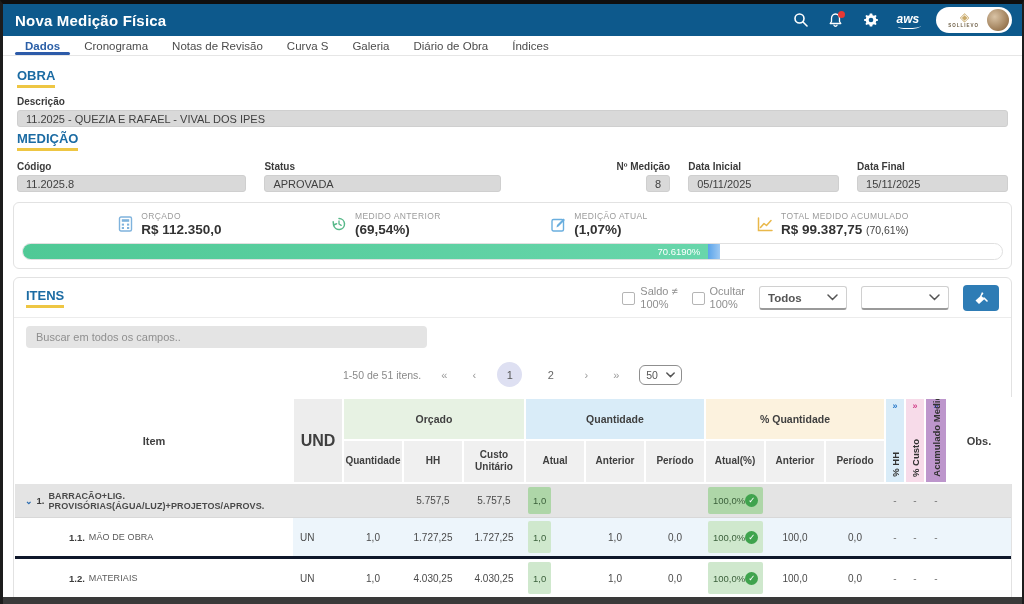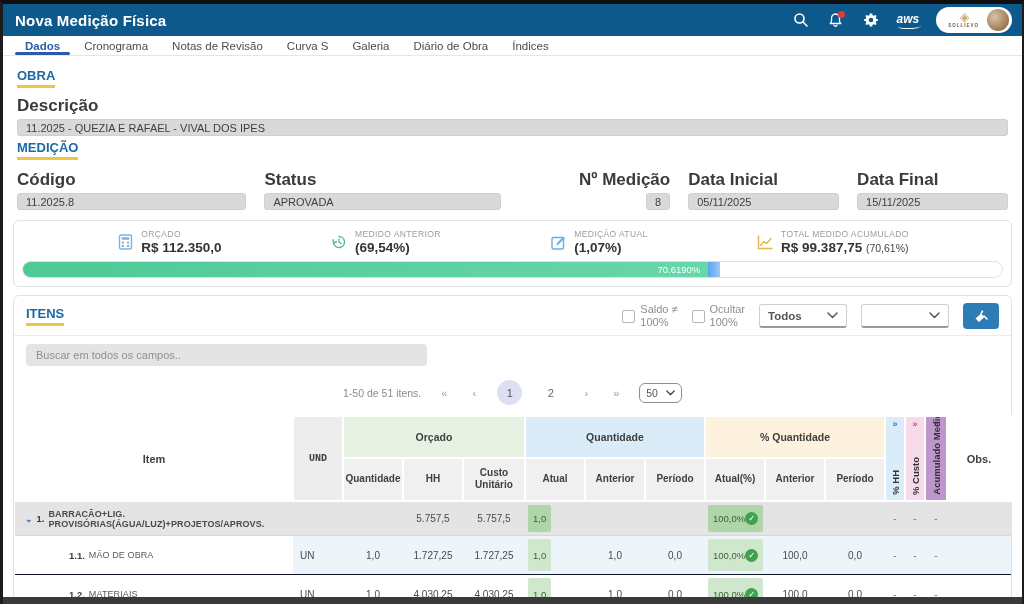--- a/index.html
+++ b/index.html
@@ -28,21 +28,21 @@
   
   .tabsbar { height:20px; background:#fff; border-bottom:1px solid #e6e6e6; display:flex; align-items:stretch; padding-left:10px; }
   .tab { display:flex; align-items:center; padding:0 12px; font-size:11.5px; color:#4c4c4c; cursor:pointer; position:relative; }
   .tab.active { color:#2b5fa7; font-weight:bold; }
   .tab.active::after { content:""; position:absolute; left:2px; right:2px; bottom:0; height:3px; background:#2d5ba9; border-radius:2px; }
 
   
   .content { padding:8px 0 0 0; }
   .section-title { display:inline-block; font-size:13px; font-weight:bold; color:#1b6ba3;
     border-bottom:3px solid #eec643; padding-bottom:2px; margin:4px 14px 6px 14px; }
-  .field-label { font-size:17px; font-weight:bold; color:#3b3b3b; margin:2px 0 3px 0; }
+  .field-label { font-size:10px; font-weight:bold; color:#3b3b3b; margin:2px 0 3px 0; }
   .field-input { background:#d9d9d9; border:1px solid #cfcfcf; border-radius:3px; height:17px;
     font-size:11px; color:#3f3f3f; display:flex; align-items:center; padding:0 8px; }
   .obra-block { padding:0 14px; }
   .med-fields { display:flex; gap:18px; padding:0 14px; margin-top:2px; }
   .mf { display:flex; flex-direction:column; }
   .mf-1 { flex:1.52; } .mf-2 { flex:1.57; } .mf-3 { flex:1;align-items:flex-end; } .mf-4 { flex:1; } .mf-5 { flex:1; }
 
   
   .summary-card { margin:10px 10px 0 10px; border:1px solid #e2e2e2; border-radius:6px; background:#fff; padding:6px 8px 8px 8px; }
   .stats { display:flex; justify-content:space-around; align-items:center; padding:2px 40px 6px 40px; }
@@ -75,32 +75,32 @@
   .pag-btn { font-size:11px; color:#9a9a9a; cursor:pointer; min-width:14px; text-align:center; }
   .pag-page { width:25px; height:25px; border-radius:50%; display:flex; align-items:center; justify-content:center; font-size:11px; color:#666; cursor:pointer; }
   .pag-page.active { background:#dee0f2; color:#555; }
   .pag-size { border:1px solid #8f8f8f; border-radius:6px; height:20px; padding:0 6px; display:flex; align-items:center; gap:8px; font-size:10.5px; color:#555; cursor:pointer;justify-content:space-between; }
 
   
   table { border-collapse:collapse; table-layout:fixed; width:996px; margin:2px auto 0 auto; }
   th, td { font-size:10px; color:#3f3f3f; overflow:hidden; }
   thead th { border:2px solid #fff; font-weight:bold; text-align:center; }
   .th-item { background:#fff; font-size:11px; }
-  .th-und { background:#ededed; font-size:10px; height:83px;font-family:Liberation Mono, monospace; }
+  .th-und { background:#ededed; font-size:16px; height:83px; }
   .th-grp { height:40px; font-size:10.5px; }
   .g-orc { background:#e7f2e3; } .g-qtd { background:#d9ecf8; } .g-pct { background:#fcf2de; }
   .th-sub { background:#f0f0f0; height:41px; font-size:10px; line-height:1.25; }
   .th-vert { position:relative; height:83px; padding:0; }
   .v-hh { background:#d9ecf8; } .v-custo { background:#f7dbe9; } .v-acum { background:#bd96cc; }
   .vwrap { height:83px; display:flex; flex-direction:column; align-items:center; justify-content:flex-end; padding-bottom:5px; }
   .vlabel { writing-mode:vertical-rl; transform:rotate(180deg); font-size:9.5px; font-weight:bold; color:#333; white-space:nowrap; }
   .expand { position:absolute; top:2px; left:50%; transform:translateX(-50%); font-size:9px; font-weight:bold; cursor:pointer; }
   .e-blue { color:#2979c9; } .e-pink { color:#d23f8a; } .e-purp { color:#3b4fc0; }
 
-  tbody td { border-bottom:1px solid #0f172a; height:36px; padding:0; text-align:center; color:#4a4a4a; }
+  tbody td { border-bottom:3px solid #0f172a; height:36px; padding:0; text-align:center; color:#4a4a4a; }
   tr.row-group td { background:#e4e4e4; height:33px; border-bottom:1px solid #d8d8d8; }
   tr.row-child td { background:#fff; height:38px; }
   tr.row-child.striped td { background:#edf5fb; }
   tr.row-child td.cell-item, tr.row-child.striped td.cell-item { background:#fff; }
   .cell-item { text-align:left; padding-left:10px; }
   .item-line { display:flex; align-items:center; gap:4px; }
   .chev { color:#2b6cb0; font-weight:bold; font-size:9px; cursor:pointer; }
   .item-num { font-weight:bold; font-size:9.5px; color:#3c3c3c; }
   .item-title { font-size:9px; color:#4a4a4a; font-weight:bold; letter-spacing:.1px; }
   tr.row-child .item-line { padding-left:44px; }

